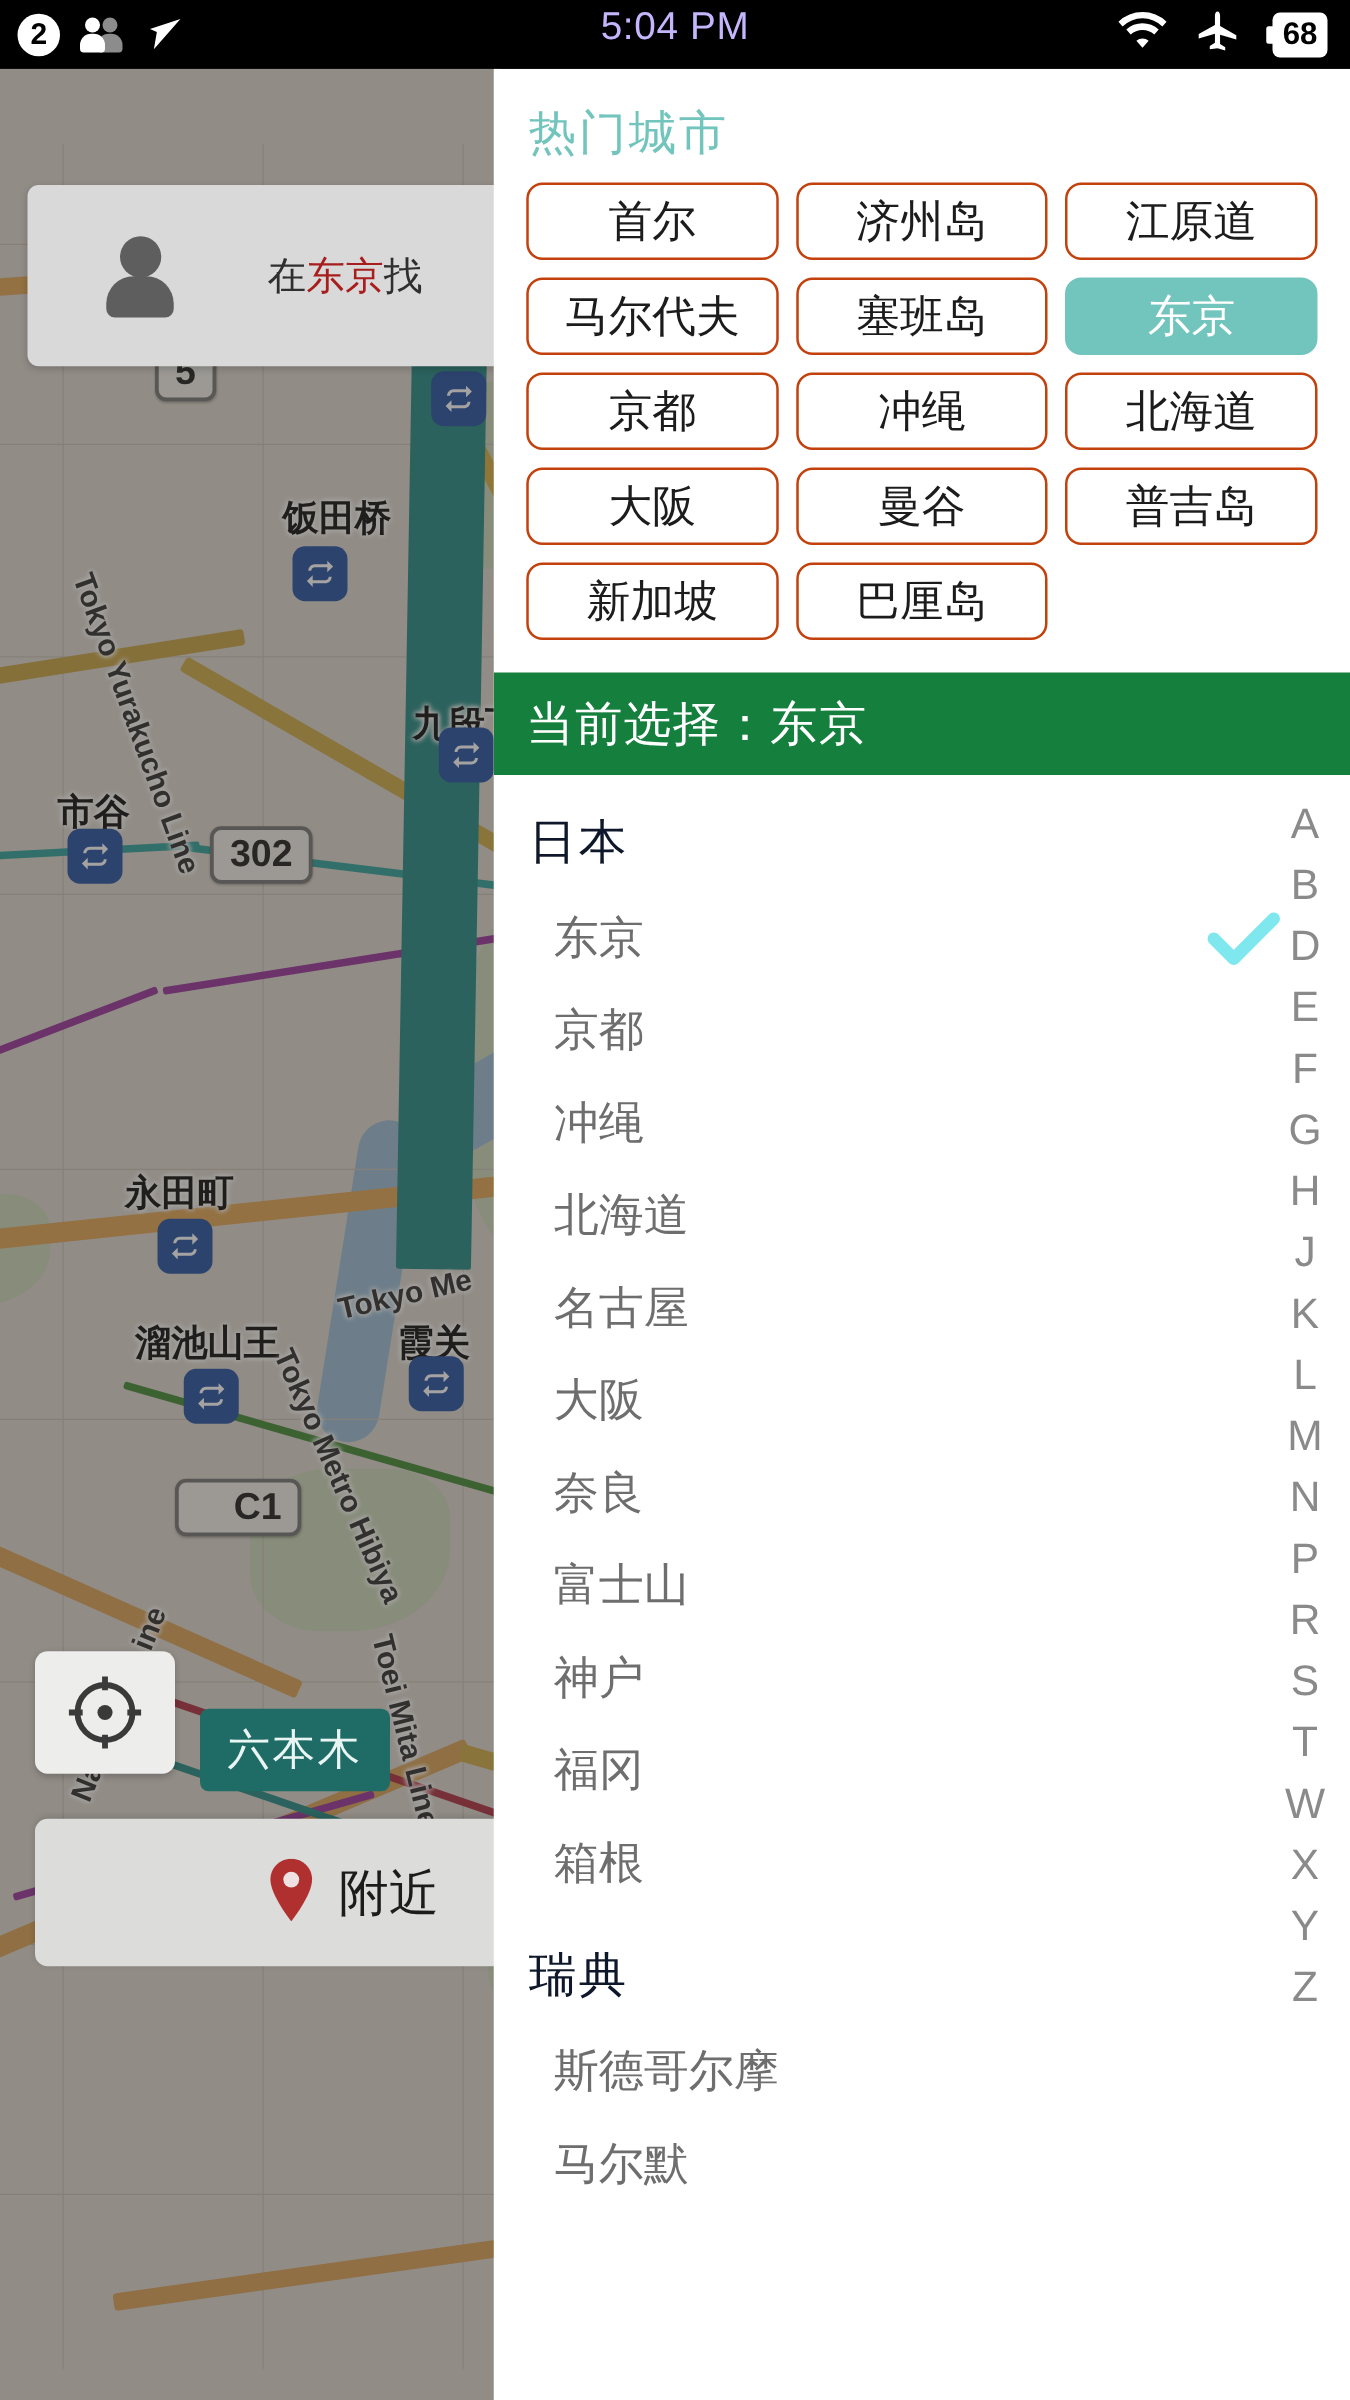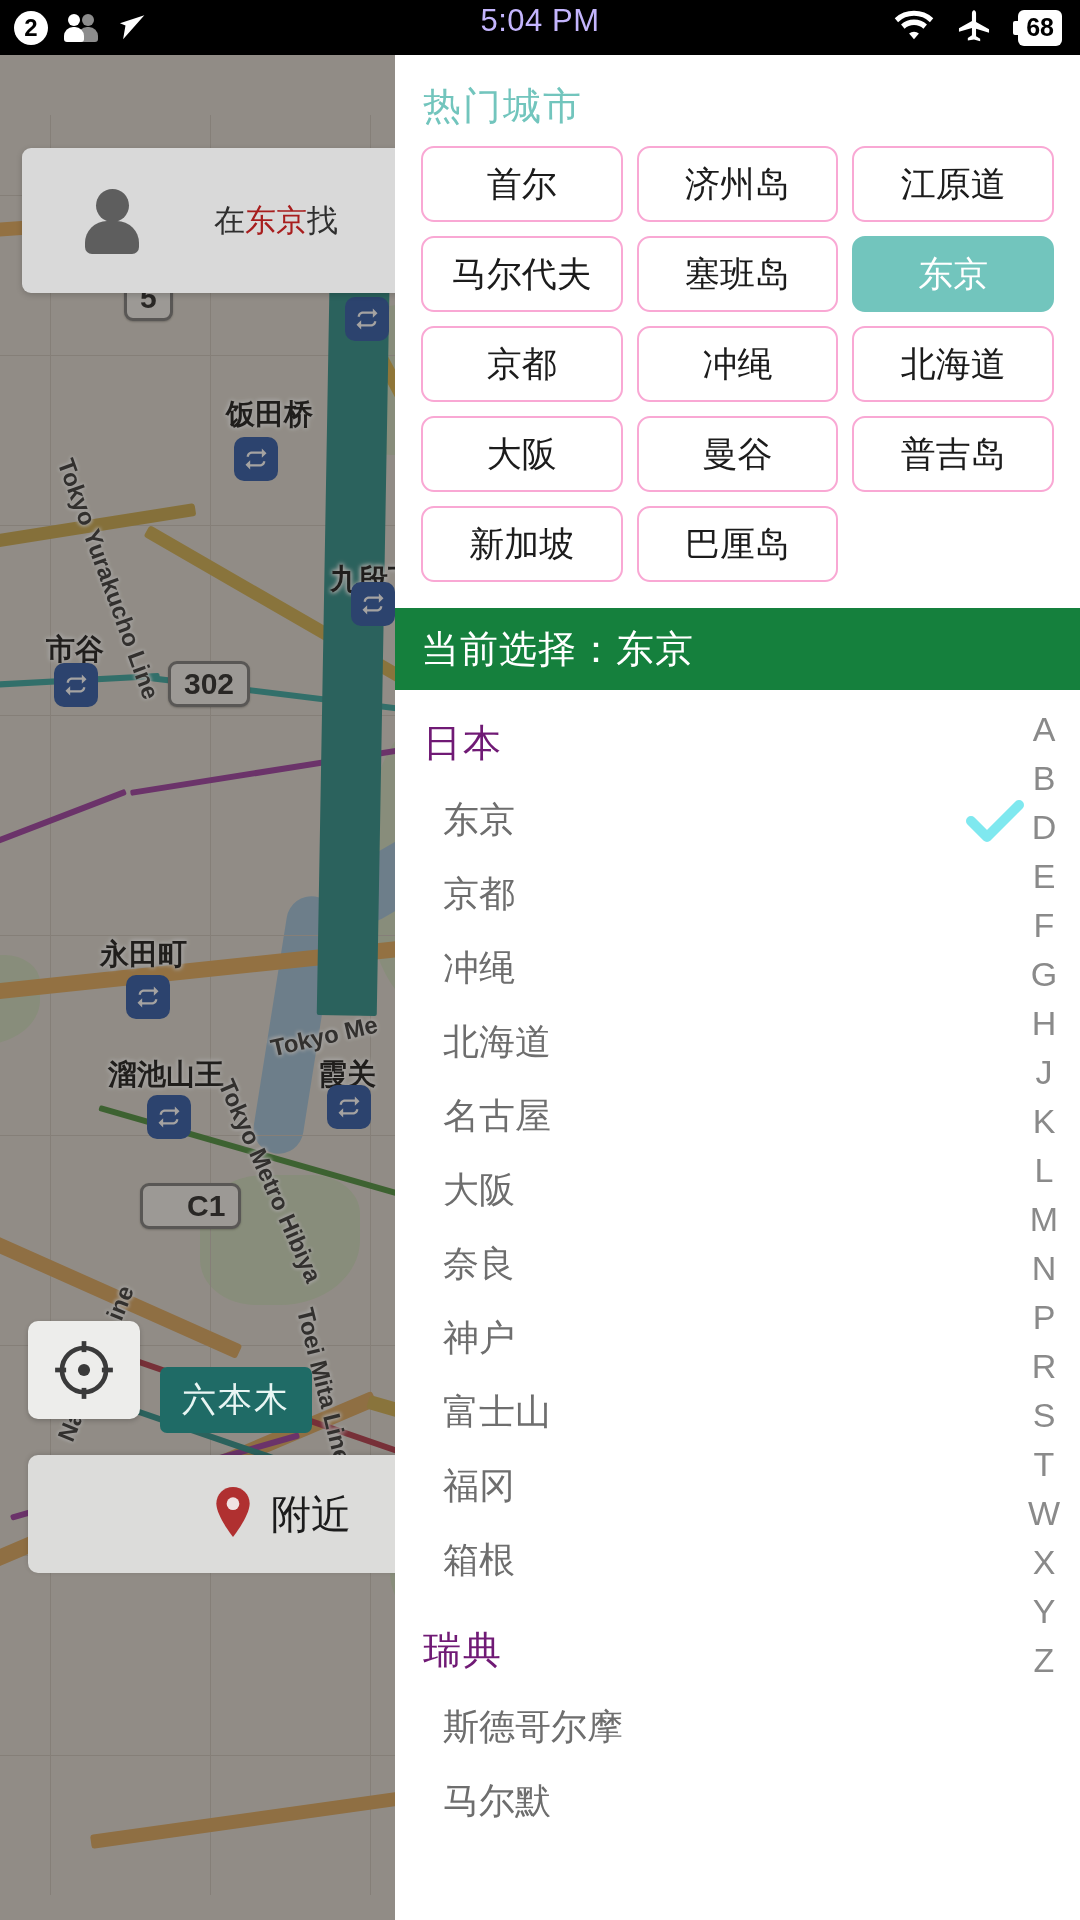--- a/index.html
+++ b/index.html
@@ -120,38 +120,38 @@
   
   #hot { padding:18px 0 8px 0; }
   .hot-title {
     color:#72c5bd; font-size:38px; margin:8px 0 14px 28px; letter-spacing:2px;
   }
   .hot-grid {
     display:grid; grid-template-columns:repeat(3,1fr);
     gap:14px 14px; padding:0 26px;
   }
   .citychip {
-    border:2px solid #f9a8d4; border-radius:13px; height:76px;
+    border:2px solid #c2410c; border-radius:13px; height:62px;
     display:flex; align-items:center; justify-content:center;
     font-size:35px; color:#1c1c1c; background:#fff;
   }
   .citychip.sel { background:#72c5bd; border-color:#72c5bd; color:#ffffff; }
 
   
   #curbar {
     margin-top:18px; height:82px; background:#15803d; color:#fff;
     display:flex; align-items:center; padding-left:26px;
     font-size:38px; letter-spacing:1px;
   }
 
   
   #listwrap { position:relative; height:1360px; }
   #citylist { position:absolute; left:0; top:0; width:610px; }
   .grp-head {
-    color:#701a75; font-size:38px; padding:28px 0 14px 28px; letter-spacing:2px;
+    color:#0f172a; font-size:38px; padding:28px 0 14px 28px; letter-spacing:2px;
   }
   .listrow {
     position:relative; height:74px; display:flex; align-items:center;
     padding-left:48px; font-size:36px; color:#6e6e6e;
   }
   .listrow .check { position:absolute; right:-20px; top:16px; }
 
   
   #alpha {
     position:absolute; right:0; top:0; width:72px; height:1360px;
@@ -358,24 +358,24 @@
         <div class="listrow">
             <span>名古屋</span>
           </div>
         <div class="listrow">
             <span>大阪</span>
           </div>
         <div class="listrow">
             <span>奈良</span>
           </div>
         <div class="listrow">
+            <span>富士山</span>
+          </div>
+        <div class="listrow">
             <span>神户</span>
-          </div>
-        <div class="listrow">
-            <span>富士山</span>
           </div>
         <div class="listrow">
             <span>福冈</span>
           </div>
         <div class="listrow">
             <span>箱根</span>
           </div>
 
         <div class="grp-head">瑞典</div>
         <div class="listrow">

